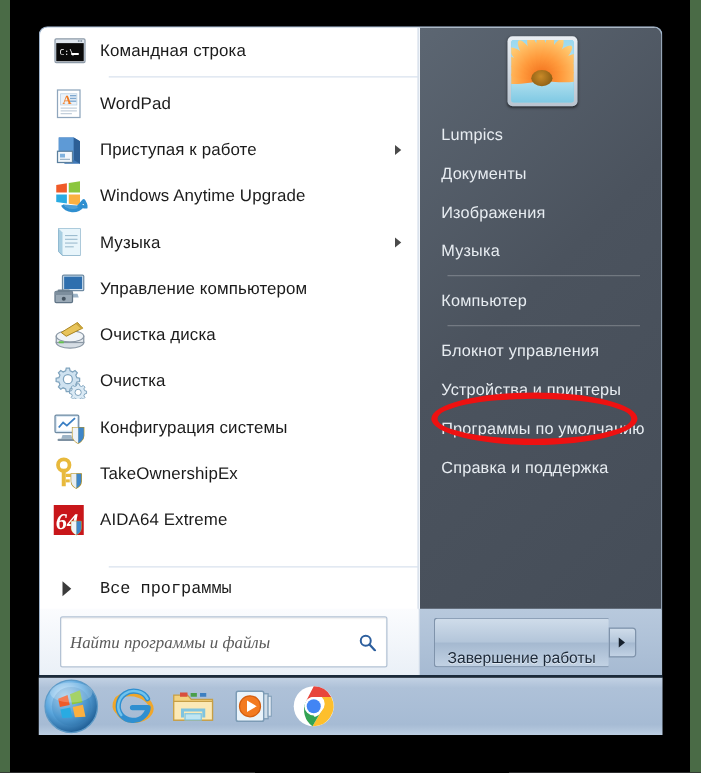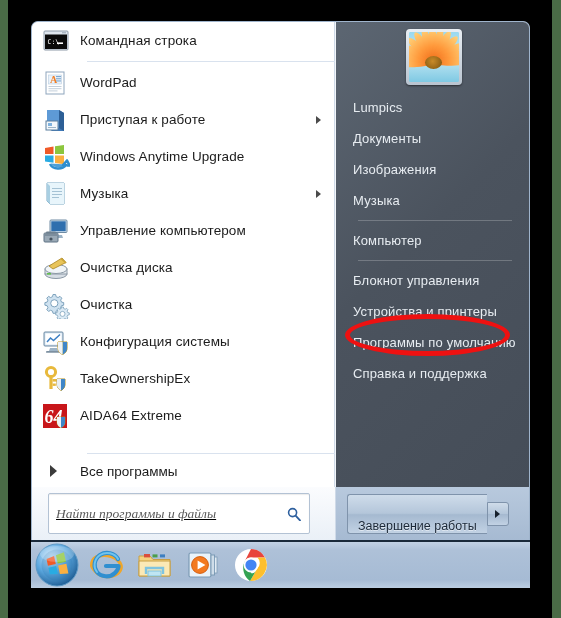--- a/index.html
+++ b/index.html
@@ -65,20 +65,21 @@
   .lsep {
     height: 1px; background: #d9e2ee;
     margin: 2px 0 2px 55px; width: 248px;
   }
   
   #allprograms {
     position: absolute; left: 0; bottom: 0;
     width: 303px; height: 34px;
     display: flex; align-items: center;
     padding-left: 10px;
+    font-family: Liberation Mono, monospace;
   }
   #allprograms .tri {
     width: 0; height: 0;
     margin-left: 8px; margin-right: 23px;
     border-left: 7px solid #3b3b3b;
     border-top: 6px solid transparent;
     border-bottom: 6px solid transparent;
   }
   #allprograms .lbl { font-size: 13.5px; color: #1b1b1b; }
   #allprog-sep {
@@ -161,21 +162,20 @@
     padding-left: 16px;
   }
   #searchbox {
     position: relative;
     width: 262px; height: 41px;
     background: #ffffff;
     border: 1px solid #b3c2d4;
     border-radius: 2px;
     display: flex; align-items: center;
     box-shadow: inset 0 1px 1px rgba(0,0,0,.08);
-    text-decoration: underline;
   }
   #search-input {
     border: none; outline: none;
     width: 220px; height: 21px;
     margin-left: 7px;
     font-family: "Liberation Serif", serif;
     font-style: italic;
     font-size: 13.5px;
     color: #4a4a4a;
     background: transparent;

